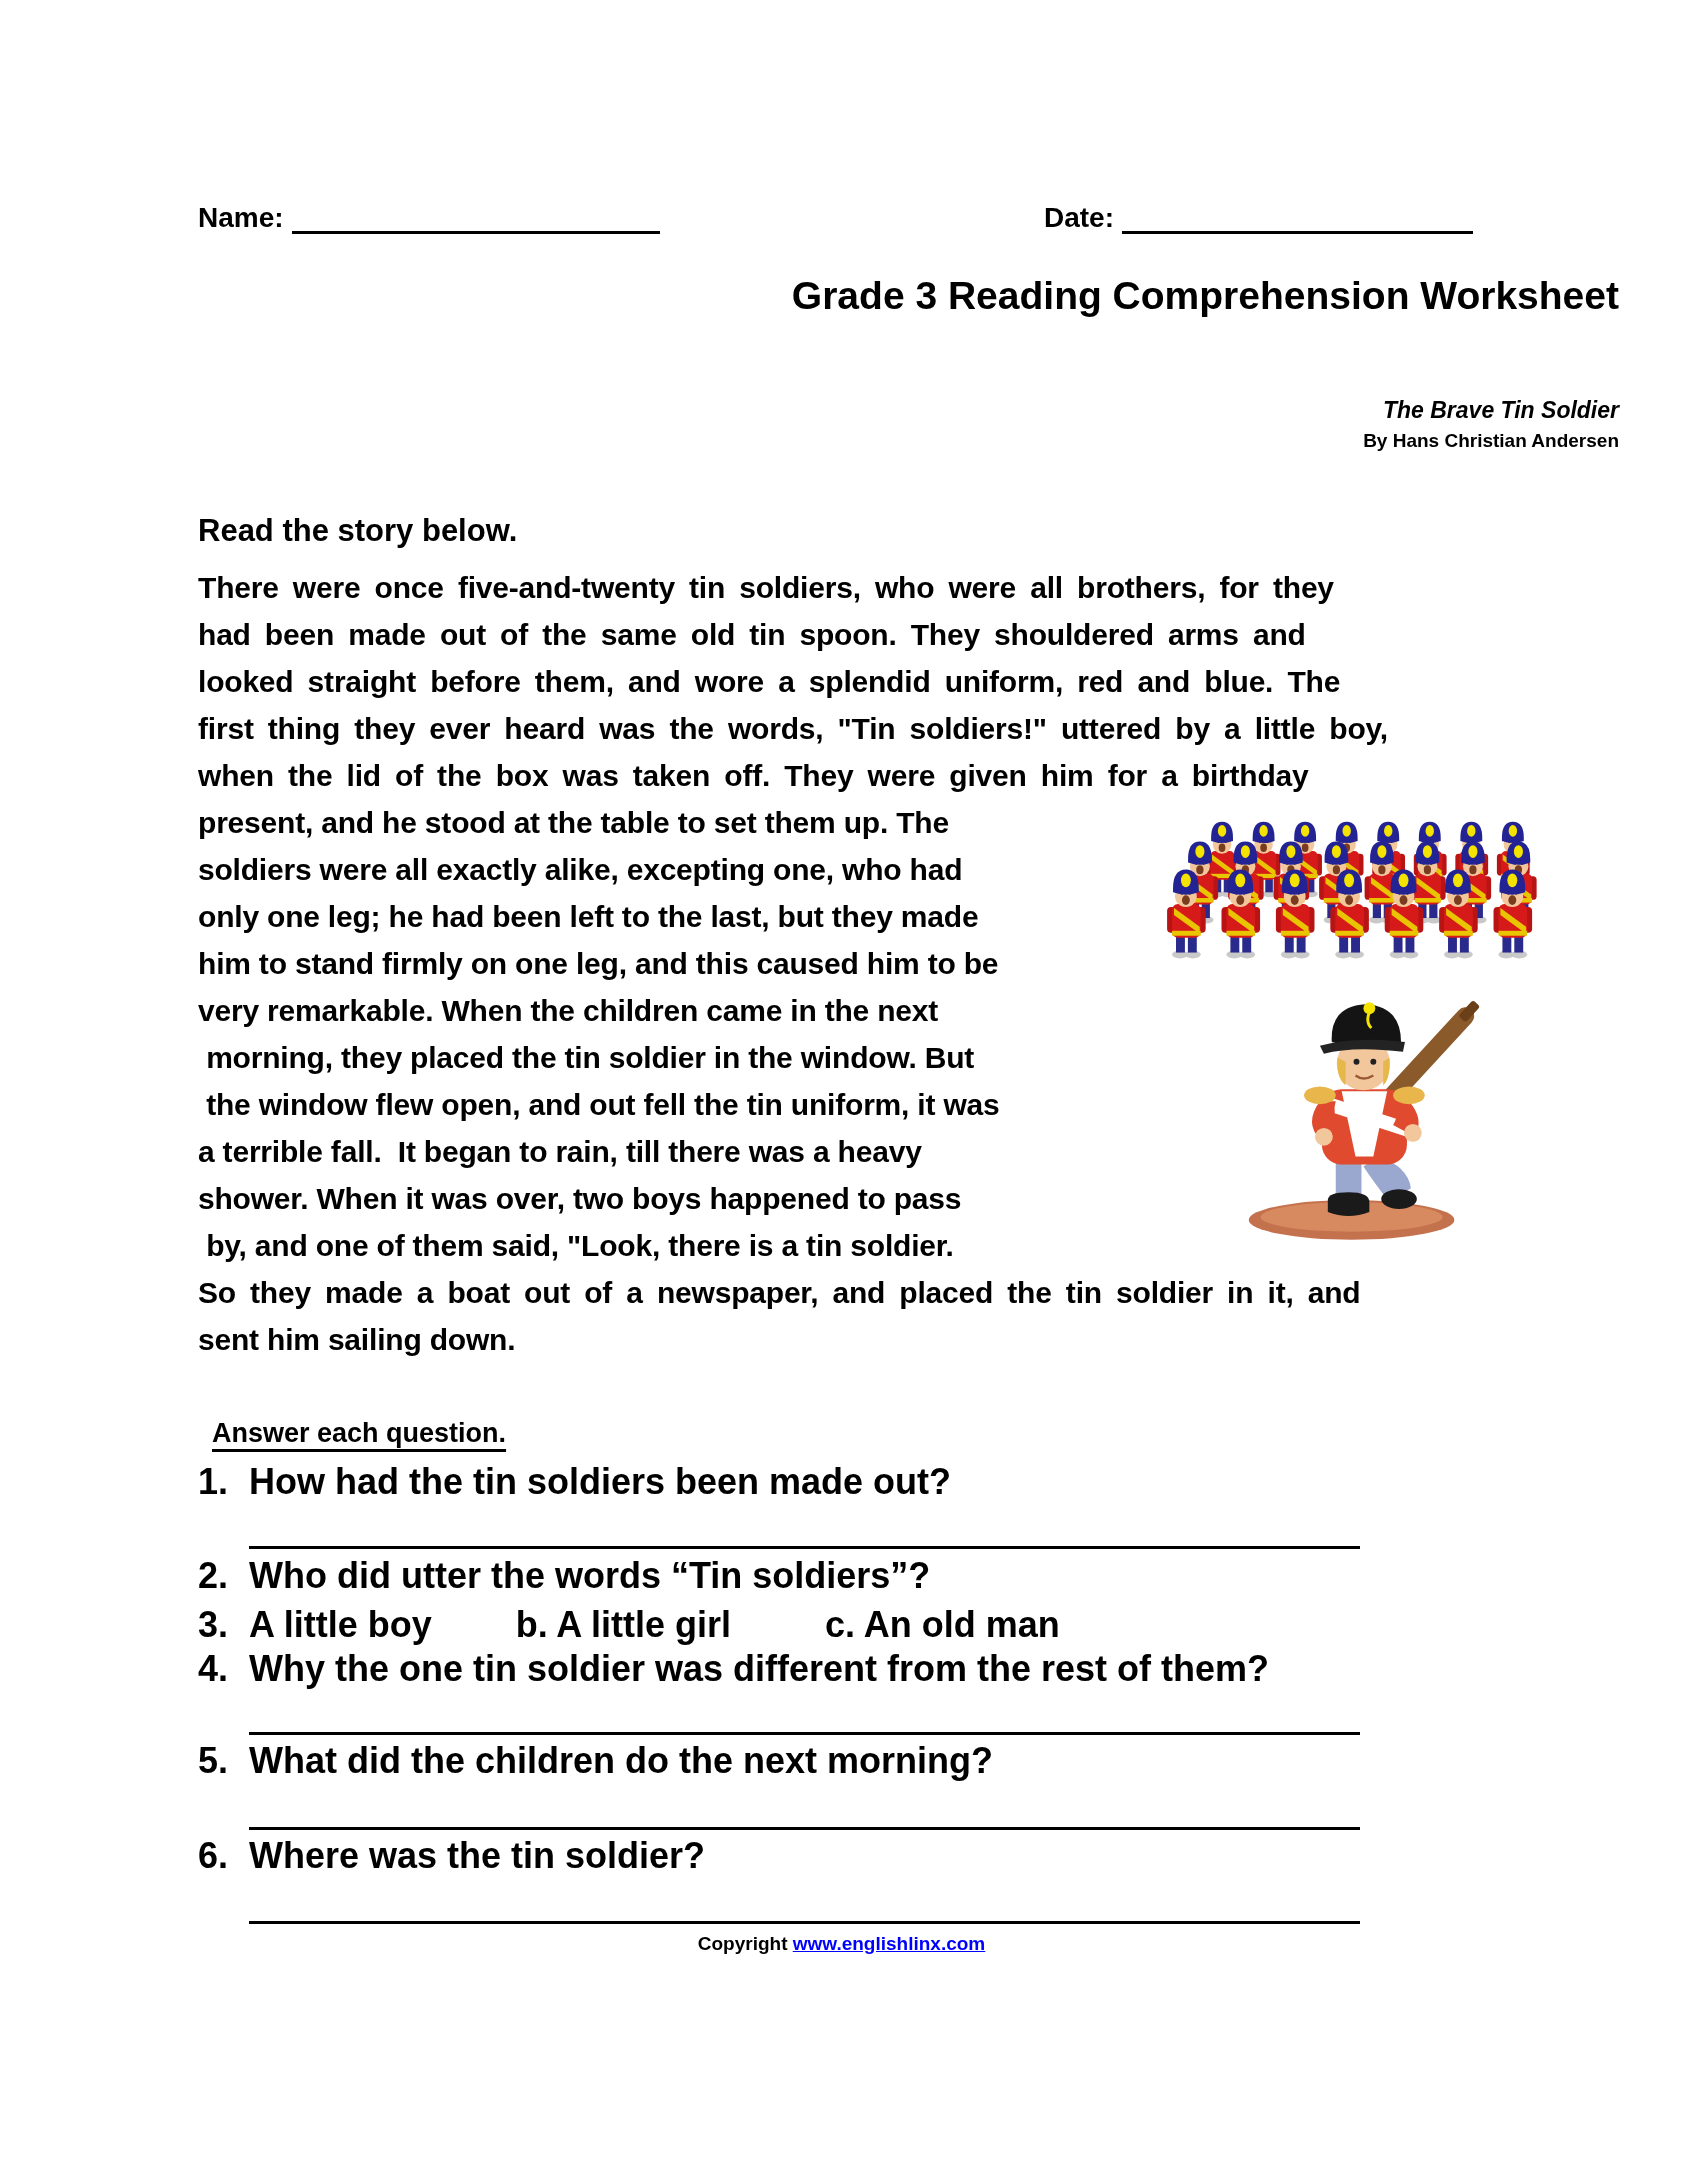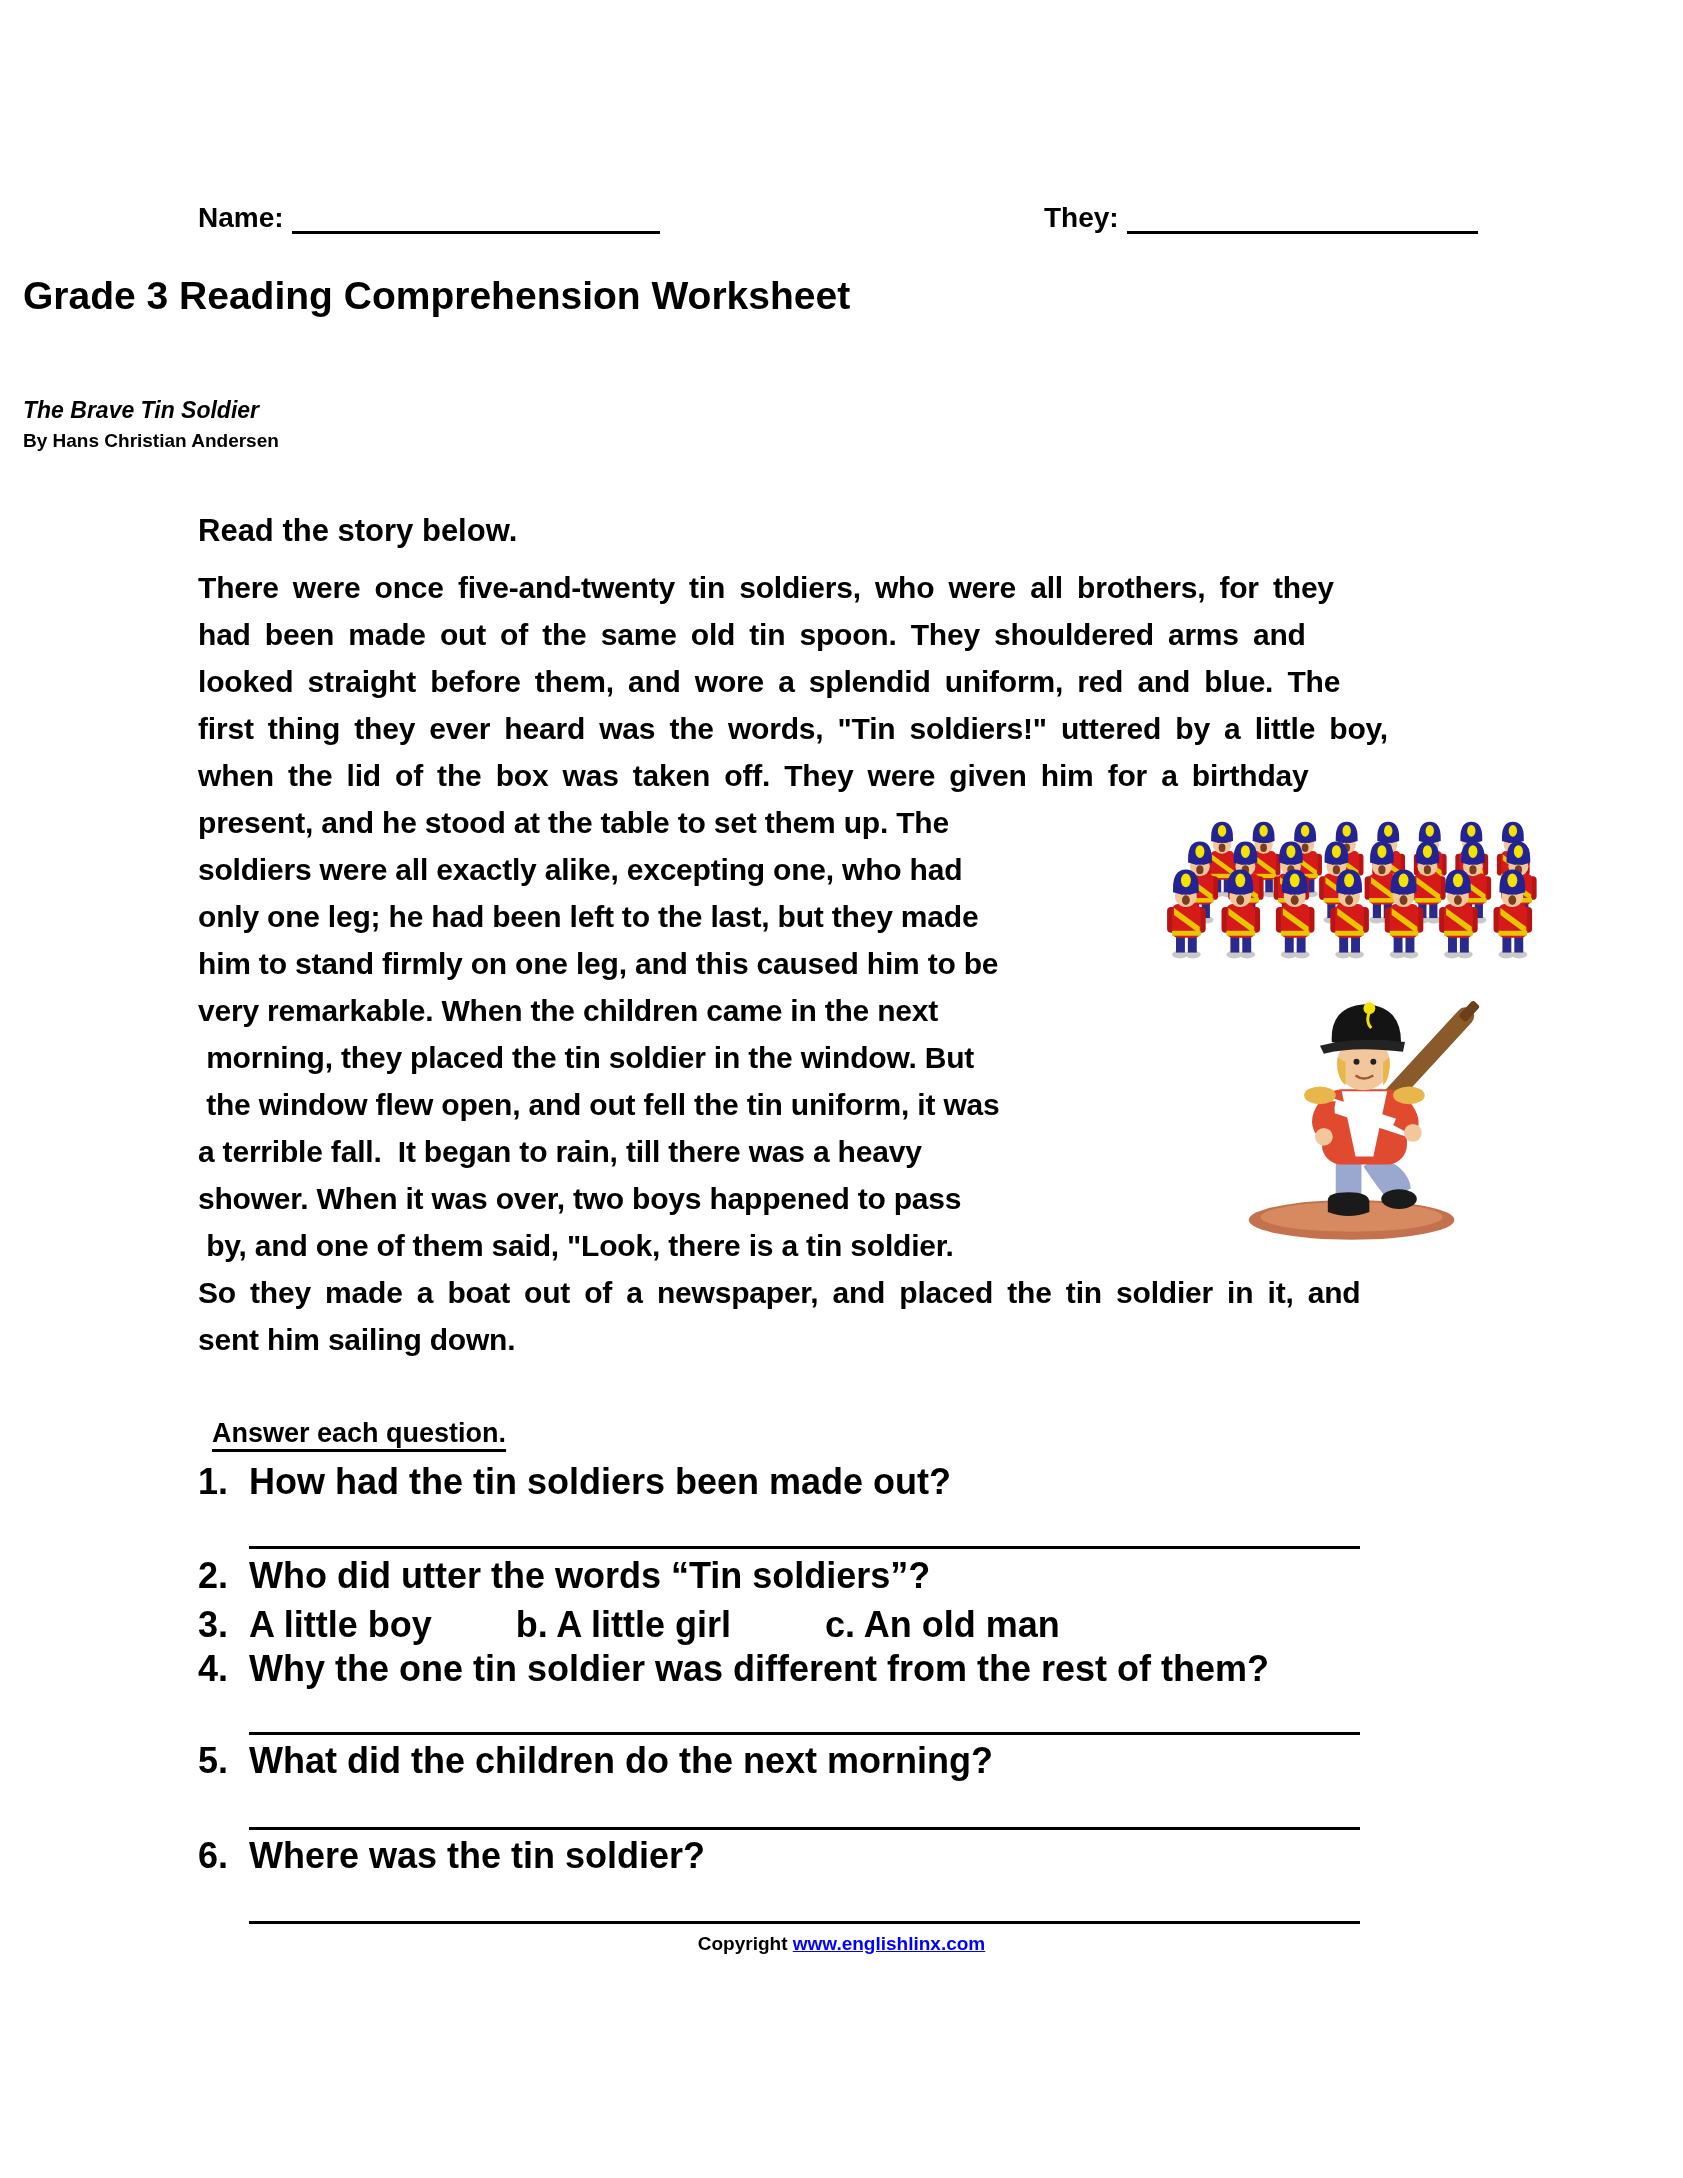--- a/index.html
+++ b/index.html
@@ -13,21 +13,21 @@
     overflow:hidden;
   }
   
   .hdr{position:absolute;top:202px;font-size:28px;line-height:32px;white-space:nowrap;}
   #hdr-name{left:198px;}
   #hdr-date{left:1044px;}
   .blank{display:inline-block;border-bottom:3px solid #000;height:26px;vertical-align:bottom;margin-left:8px;}
   #name-blank{width:368px;}
   #date-blank{width:351px;}
 
-  .centerline{position:absolute;left:0;width:1619px;text-align:left;white-space:nowrap;padding-left:23px;}
+  .centerline{position:absolute;left:0;width:1619px;text-align:right;white-space:nowrap;}
   #title{top:273px;font-size:39px;line-height:46px;}
   #story-title{top:390px;font-size:23px;line-height:40px;font-style:italic;}
   #byline{top:424px;font-size:19px;line-height:34px;}
 
   #read-instr{position:absolute;left:198px;top:511px;font-size:31px;line-height:40px;}
 
   
   #story{position:absolute;left:198px;top:564px;width:1299px;}
   .line{white-space:pre;font-size:30px;line-height:47px;height:47px;letter-spacing:-0.2px;}
   .line.j{word-spacing:6px;}
@@ -48,21 +48,21 @@
   
   #footer{position:absolute;left:0;top:1927px;width:1683px;text-align:center;font-size:19px;line-height:34px;}
   #footer a{color:#0000ff;text-decoration:underline;font-weight:bold;}
 </style>
 </head>
 <body>
 
 <div id="page">
 
   <div class="hdr" id="hdr-name"><span>Name:</span><span class="blank" id="name-blank"></span></div>
-  <div class="hdr" id="hdr-date"><span>They:</span><span class="blank" id="date-blank"></span></div>
+  <div class="hdr" id="hdr-date"><span>Date:</span><span class="blank" id="date-blank"></span></div>
 
   <div class="centerline" id="title">Grade 3 Reading Comprehension Worksheet</div>
   <div class="centerline" id="story-title">The Brave Tin Soldier</div>
   <div class="centerline" id="byline">By Hans Christian Andersen</div>
 
   <div id="read-instr">Read the story below.</div>
 
   <div id="story">
     <div class="line j">There were once five-and-twenty tin soldiers, who were all brothers, for they</div>
     <div class="line j">had been made out of the same old tin spoon. They shouldered arms and</div>

